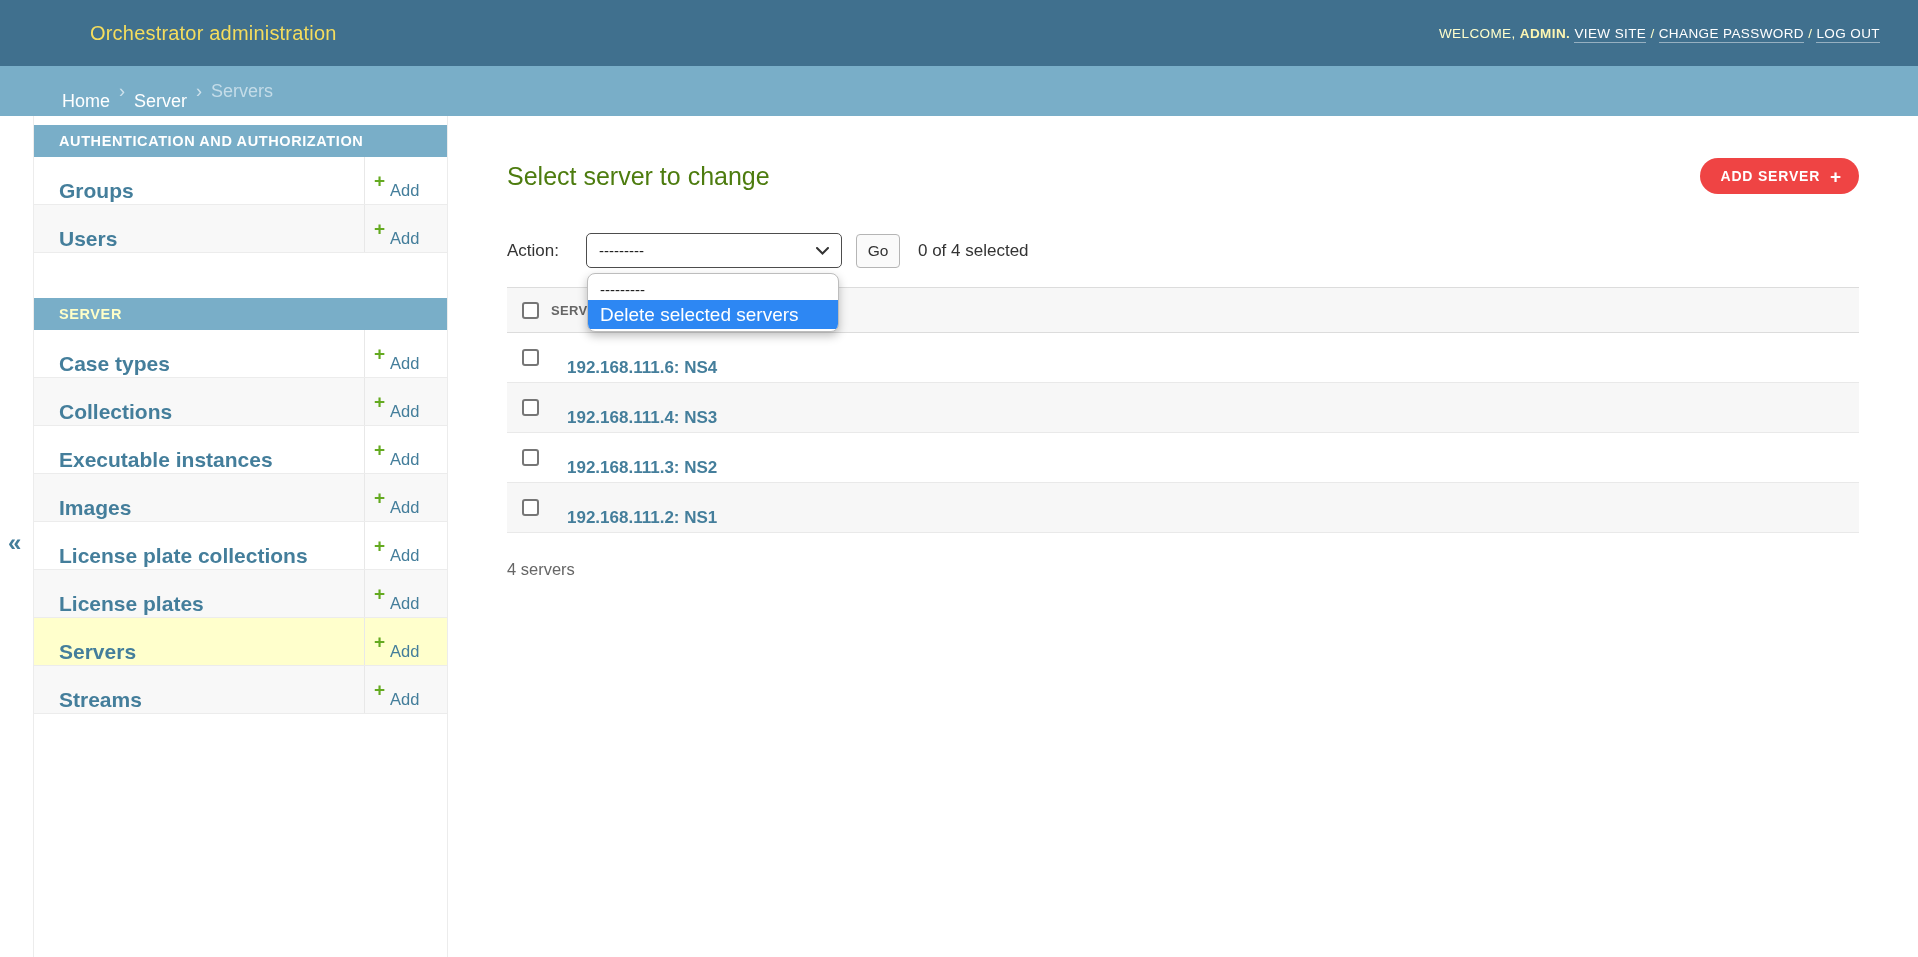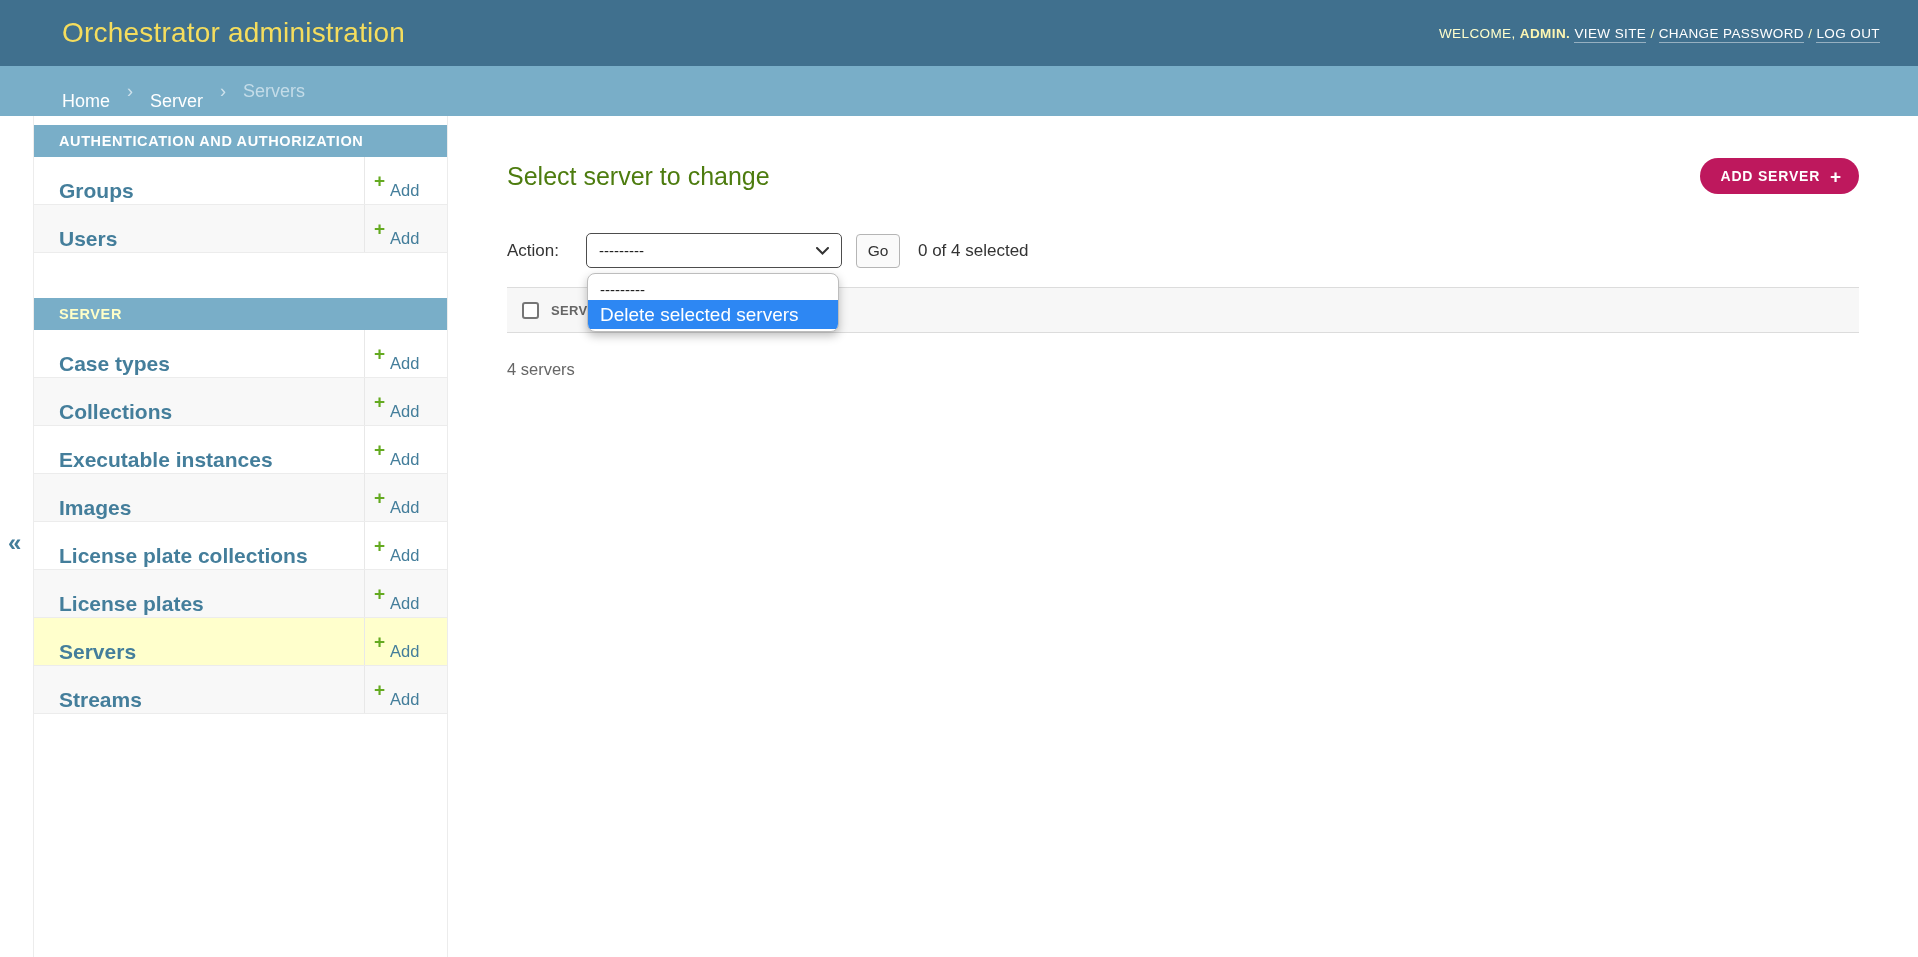--- a/index.html
+++ b/index.html
@@ -3,29 +3,29 @@
 <meta charset="utf-8">
 <style>
   * { margin:0; padding:0; box-sizing:border-box; }
   html,body { width:1918px; height:957px; overflow:hidden; background:#fff;
               font-family:"Liberation Sans", sans-serif; }
   a { text-decoration:none;margin-top:20px; }
 
   
   #header { height:66px; background:#40708e; display:flex; align-items:center;
             justify-content:space-between; padding:0 38px 0 62px; }
-  #site-title { color:#f5dd5d; font-size:28px; font-weight:400; letter-spacing:.2px; }
+  #site-title { color:#f5dd5d; font-size:20px; font-weight:400; letter-spacing:.2px;margin-left:28px; }
   #user-tools { color:#ffffcc; font-size:13.5px; letter-spacing:.4px; text-transform:uppercase; }
   #user-tools .username { font-weight:700; color:#fdf6b2; }
   #user-tools a { color:#fff; border-bottom:1px solid rgba(255,255,255,.45); padding-bottom:1px; }
   #user-tools .sep { color:#ffffcc; }
 
   
   #breadcrumbs { height:50px; background:#79aec8; display:flex; align-items:center;
-                 padding-left:62px; font-size:18px;gap:8px; }
+                 padding-left:62px; font-size:18px; }
   #breadcrumbs a { color:#fff; }
   #breadcrumbs .current { color:#c4dce8; }
   #breadcrumbs .sep { color:#cfe2ec; margin:0 9px; }
 
   
   #container { display:flex; height:841px; position:relative; }
   #nav-gutter { width:33px; background:#fff; }
   #nav-toggle { position:absolute; left:8px; top:415px; color:#447e9b; font-size:24px;
                 font-weight:700; cursor:pointer; line-height:1; }
   #nav-sidebar { width:415px; background:#fff; border-left:1px solid #ececec;
@@ -45,21 +45,21 @@
   .add-cell { width:83px; border-left:1px solid #e8e8e8; display:flex; align-items:center;
               justify-content:flex-start; padding-left:9px; gap:5px; }
   .plus-icon { color:#64aa20; font-weight:700; font-size:19px; line-height:1; }
   .add-cell a { color:#447e9b; font-size:16.5px; }
 
   
   #content { flex:1; padding:0 59px; }
   #title-row { margin-top:42px; height:36px; display:flex; align-items:center;
                justify-content:space-between; }
   #page-title { color:#4d7c0f; font-size:25px; font-weight:400; }
-  #add-object-btn { height:36px; background:#be185d; border:none; border-radius:18px;
+  #add-object-btn { height:36px; background:#ef4444; border:none; border-radius:18px;
                     color:#fff; font-family:inherit; font-size:14px; font-weight:700;
                     letter-spacing:.8px; padding:0 17px 0 21px; display:flex; align-items:center;
                     gap:10px; cursor:pointer; }
   #add-object-btn .btn-plus { font-size:19px; font-weight:700; line-height:1; }
 
   #actions-bar { margin-top:39px; height:35px; display:flex; align-items:center;
                  font-size:17px; color:#333; }
   #action-label { margin-right:27px; }
   #action-select { position:relative; width:256px; height:35px; border:1px solid #4d4d4d;
                    border-radius:5px; background:#fff; display:flex; align-items:center;
@@ -242,17 +242,43 @@
       <span id="action-counter">0 of 4 selected</span>
     </div>
 
     <div id="result-table">
       <div id="table-header">
         <span class="cb-cell">
           <input type="checkbox" style="">
         </span>
         <span id="col-header">SERVER</span>
       </div>
+      <div id="table-body">
+          <div class="result-row">
+            <span class="cb-cell">
+              <input type="checkbox" style="">
+            </span>
+            <a href="#">192.168.111.6: NS4</a>
+          </div>
+          <div class="result-row">
+            <span class="cb-cell">
+              <input type="checkbox" style="">
+            </span>
+            <a href="#">192.168.111.4: NS3</a>
+          </div>
+          <div class="result-row">
+            <span class="cb-cell">
+              <input type="checkbox" style="">
+            </span>
+            <a href="#">192.168.111.3: NS2</a>
+          </div>
+          <div class="result-row">
+            <span class="cb-cell">
+              <input type="checkbox" style="">
+            </span>
+            <a href="#">192.168.111.2: NS1</a>
+          </div>
+        </div>
     </div>
 
     <p id="result-count">4 servers</p>
   </div>
 </div>
 
 </body></html>

